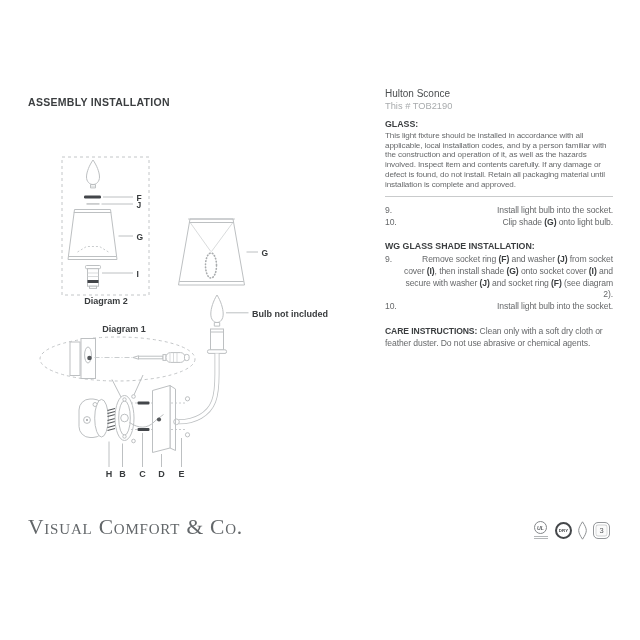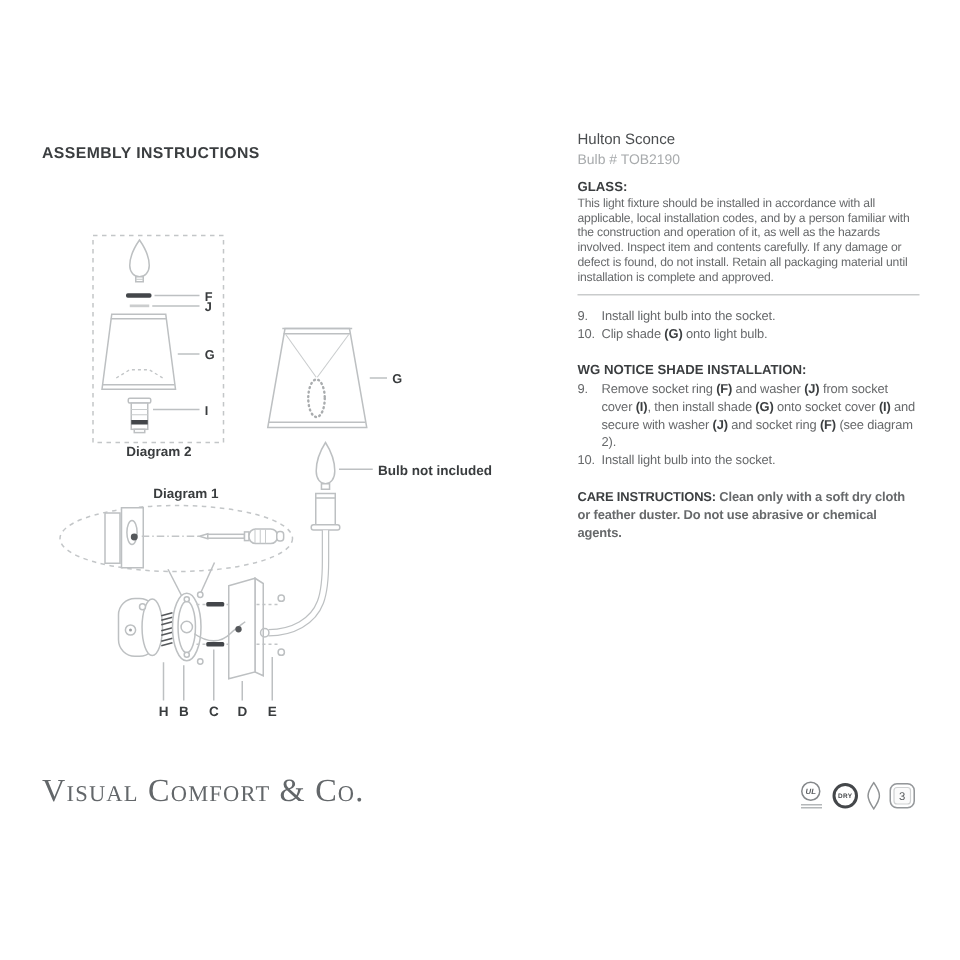--- a/index.html
+++ b/index.html
@@ -17,24 +17,24 @@
 
   
   .rightcol { position:absolute; left:385px; top:88px; width:228px; }
   .product-name { font-size:10px; line-height:12px; color:#4b4e50; }
   .product-item { font-size:9.3px; line-height:11px; color:#a8abad; margin-top:1px; }
   .notice-heading { margin-top:7px; font-size:8.8px; font-weight:bold; color:#3b3e40; }
   .body-text { font-size:8.1px; line-height:9.7px; letter-spacing:-0.12px; color:#67696b; margin:2px 0 0 0; }
   .divider { border:none; border-top:1px solid #c9cbcc; margin:7px 0 8px 0; }
   .step-row { display:flex; font-size:8.6px; line-height:11.6px; letter-spacing:-0.1px; color:#67696b; }
   .step-num { width:16px; flex:0 0 16px; }
-  .step-text { flex:1; }
+  .step-text { flex:1;text-align:right; }
   .step-row b, .care b, .sec-heading { color:#3b3e40; }
   .sec-heading { margin-top:12px; font-size:8.8px; font-weight:bold; line-height:12px; margin-bottom:2px; }
-  .care { margin-top:14px; font-size:8.6px; line-height:11.6px; letter-spacing:-0.1px; color:#67696b;font-weight:bold; }
+  .care { margin-top:14px; font-size:8.6px; line-height:11.6px; letter-spacing:-0.1px; color:#67696b; }
 
   
   .diagrams { position:absolute; left:0; top:140px; }
   .ln   { stroke:#bdc0c2; stroke-width:1; fill:none; }
   .fw   { fill:#ffffff; }
   .lnd  { stroke:#c3c6c8; stroke-width:1; fill:none; stroke-dasharray:3 3; }
   .lnd2 { stroke:#c3c6c8; stroke-width:.9; fill:none; stroke-dasharray:2 2; }
   .lndd { stroke:#c3c6c8; stroke-width:.9; fill:none; stroke-dasharray:5 2 1 2; }
   .ln05 { stroke:#c9cccd; stroke-width:.7; fill:none; }
   .dark { fill:#43464a; stroke:none; }
@@ -73,21 +73,21 @@
     box-shadow: inset 0 0 0 1.6px #ffffff, inset 0 0 0 2.4px #cfd1d2;
     display:flex; align-items:center; justify-content:center;
     font-size:7.5px; color:#55585a; background:#fbfbfb;
   }
 </style>
 </head>
 <body>
 
 <div class="page">
 
-  <div class="title">ASSEMBLY INSTRUCTIONS</div>
+  <div class="title">ASSEMBLY INSTALLATION</div>
 
   <svg class="diagrams" width="380" height="350" viewBox="0 140 380 350" xmlns="http://www.w3.org/2000/svg">
 
     <g>
       <rect x="62" y="157" width="87" height="138" class="lnd"></rect>
       <g>
         <path d="M93 160 C89.5 165 86.5 172 86.5 177 C86.5 181.5 89.5 184.5 93 184.5 C96.5 184.5 99.5 181.5 99.5 177 C99.5 172 96.5 165 93 160 Z" class="ln fw"></path>
         <path d="M90.5 184.5 h5 v3.4 h-5 Z" class="ln fw"></path>
         <line x1="90.5" y1="186.2" x2="95.5" y2="186.2" class="ln05"></line>
       </g>
@@ -213,35 +213,35 @@
       <text x="109" y="477" class="dlabel" text-anchor="middle">H</text>
       <text x="122.5" y="477" class="dlabel" text-anchor="middle">B</text>
       <text x="142.5" y="477" class="dlabel" text-anchor="middle">C</text>
       <text x="161.5" y="477" class="dlabel" text-anchor="middle">D</text>
       <text x="181.5" y="477" class="dlabel" text-anchor="middle">E</text>
     </g>
   </svg>
 
   <div class="rightcol">
     <div class="product-name">Hulton Sconce</div>
-    <div class="product-item">Bulb # TOB2190</div>
+    <div class="product-item">This # TOB2190</div>
     <div class="notice-heading">GLASS:</div>
     <p class="body-text">This light fixture should be installed in accordance with all applicable, local installation codes, and by a person familiar with the construction and operation of it, as well as the hazards involved. Inspect item and contents carefully. If any damage or defect is found, do not install. Retain all packaging material until installation is complete and approved.</p>
     <hr class="divider">
 
     <div class="step-row">
       <span class="step-num">9.</span>
       <span class="step-text">Install light bulb into the socket.</span>
     </div>
     <div class="step-row">
       <span class="step-num">10.</span>
       <span class="step-text">Clip shade <b>(G)</b> onto light bulb.</span>
     </div>
 
-    <div class="sec-heading">WG NOTICE SHADE INSTALLATION:</div>
+    <div class="sec-heading">WG GLASS SHADE INSTALLATION:</div>
     <div class="step-row">
       <span class="step-num">9.</span>
       <span class="step-text">Remove socket ring <b>(F)</b> and washer <b>(J)</b> from socket cover <b>(I)</b>, then install shade <b>(G)</b> onto socket cover <b>(I)</b> and secure with washer <b>(J)</b> and socket ring <b>(F)</b> (see diagram 2).</span>
     </div>
     <div class="step-row">
       <span class="step-num">10.</span>
       <span class="step-text">Install light bulb into the socket.</span>
     </div>
 
     <div class="care"><b>CARE INSTRUCTIONS:</b> Clean only with a soft dry cloth or feather duster. Do not use abrasive or chemical agents.</div>

